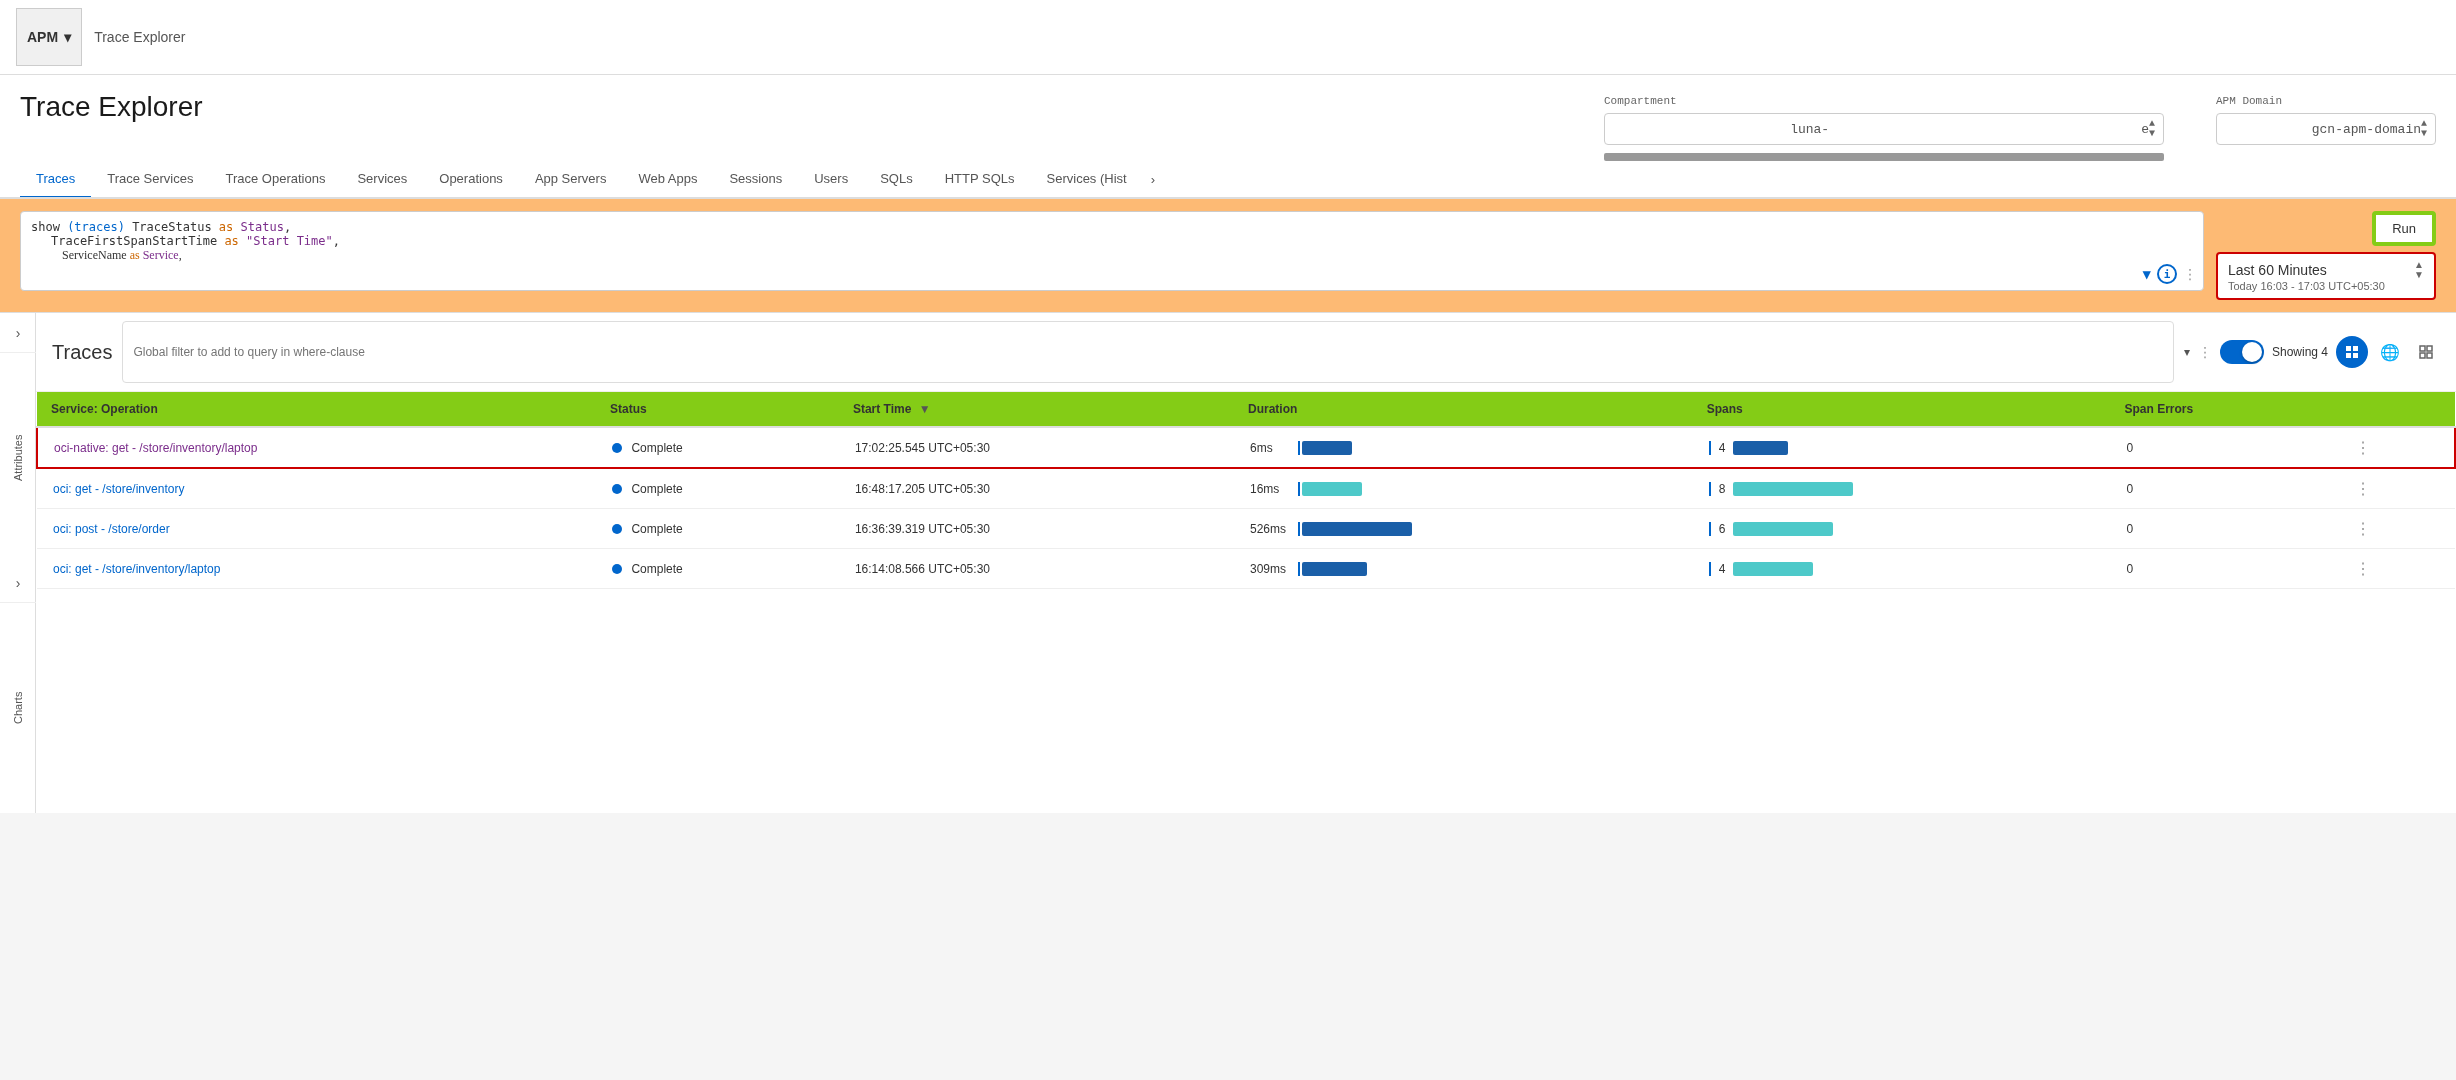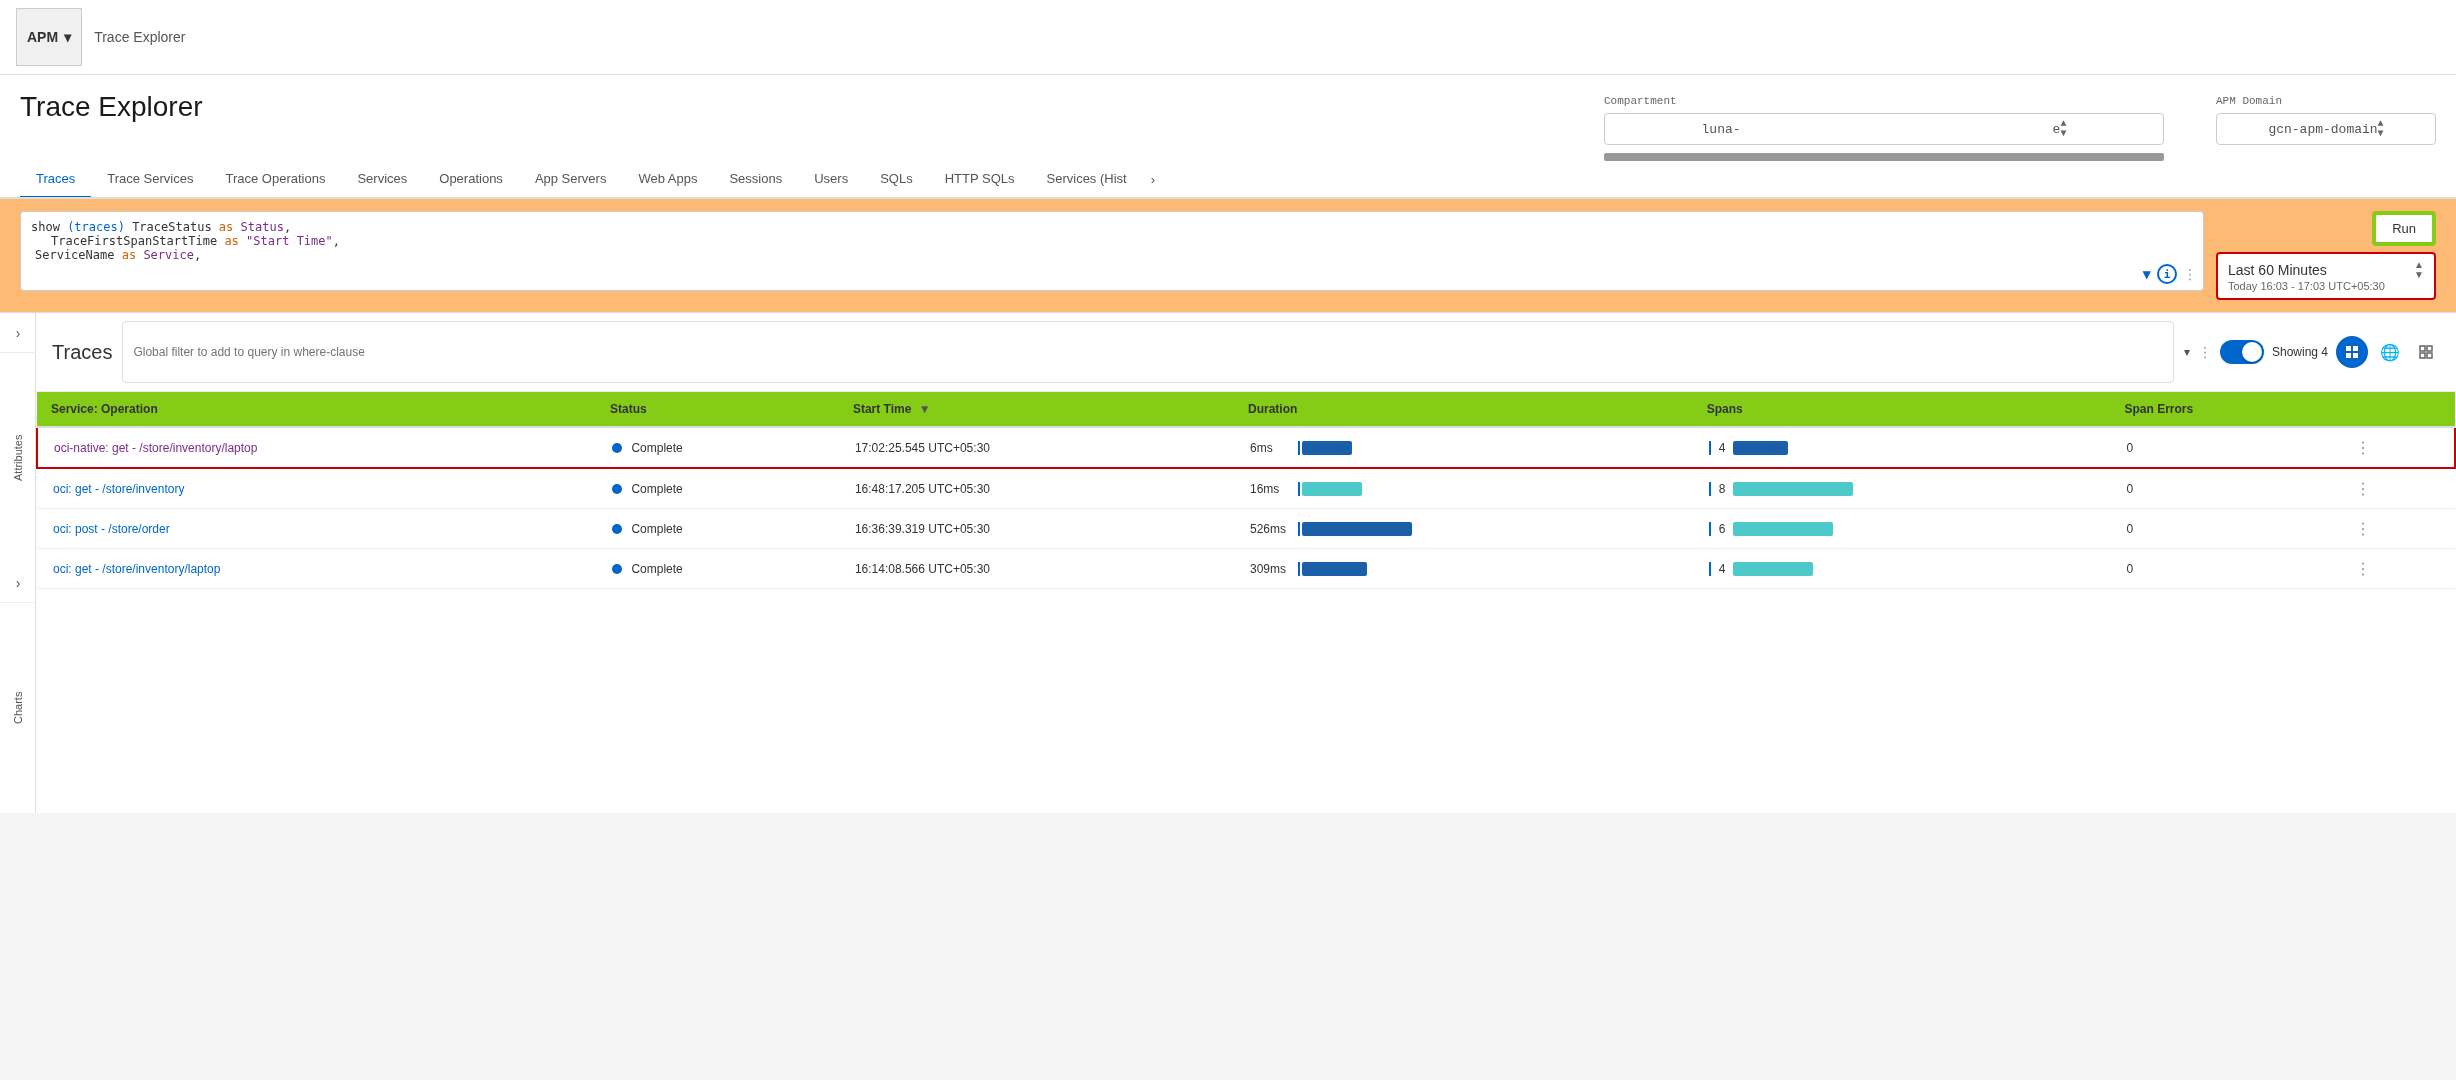--- a/index.html
+++ b/index.html
@@ -7,21 +7,21 @@
 
     .top-bar { display: flex; align-items: center; padding: 8px 16px; background: #fff; border-bottom: 1px solid #ddd; gap: 12px; }
     .apm-dropdown { display: flex; align-items: center; background: #f0f0f0; border: 1px solid #ccc; border-radius: 0; padding: 20px 10px; cursor: pointer; font-weight: 700; font-size: 14px; gap: 6px; }
     .top-bar-title { font-size: 14px; color: #555; }
 
     .page-header { padding: 16px 20px 0 20px; background: #fff; }
     .page-title { font-size: 28px; font-weight: 300; color: #1a1a1a; margin-bottom: 16px; }
     .header-spacer { flex: 1; }
     .compartment-section { display: flex; flex-direction: column; gap: 4px; }
     .control-label { font-size: 11px; color: #666; margin-bottom: 2px; }
-    .select-box { display: flex; align-items: center; border: 1px solid #ccc; border-radius: 4px; background: #fff; padding: 5px 20px; min-width: 280px; justify-content: center; }
+    .select-box { display: flex; align-items: center; border: 1px solid #ccc; border-radius: 4px; background: #fff; padding: 5px 8px; min-width: 280px; justify-content: flex-end; }
     .select-box-wide { min-width: 560px; }
     .select-box-text { color: #555; font-size: 13px; overflow: hidden; text-overflow: ellipsis; white-space: nowrap; }
     .select-arrows { display: flex; flex-direction: column; color: #666; font-size: 10px; line-height: 1; }
     .progress-bar { height: 8px; background: #999; border-radius: 2px; margin-top: 4px; width: 560px; }
 
     .apm-domain-section { display: flex; flex-direction: column; gap: 4px; }
 
     .tabs { display: flex; align-items: center; border-bottom: 2px solid #ddd; padding: 0 20px; background: #fff; overflow: hidden; }
     .tab { padding: 10px 16px; cursor: pointer; font-size: 13px; color: #555; white-space: nowrap; border-bottom: 3px solid transparent; margin-bottom: -2px; }
     .tab.active { color: #0066cc; border-bottom-color: #0066cc; font-weight: 500; }
@@ -141,21 +141,21 @@
 
 <div class="query-section">
   <div style="flex:1; display:flex; flex-direction:column; gap:4px;">
     <div style="border:1px solid #ccc; border-radius:4px; padding:8px 10px; font-size:12px; font-family:monospace; min-height:80px; background:#fff; position:relative;">
       <div>
         <span style="color:#333;">show </span><span style="color:#0066cc;">(traces)</span><span style="color:#333;"> TraceStatus </span><span style="color:#cc6600;">as</span><span style="color:#7b2d8b;"> Status</span><span style="color:#333;">,</span>
       </div>
       <div style="margin-left:20px;">
         <span style="color:#333;">TraceFirstSpanStartTime </span><span style="color:#cc6600;">as</span><span style="color:#7b2d8b;"> "Start Time"</span><span style="color:#333;">,</span>
       </div>
-      <div style="margin-left:4px;">
+      <div style="margin-left:31px;font-family:Liberation Serif, serif;">
         <span style="color:#333;">ServiceName </span><span style="color:#cc6600;">as</span><span style="color:#7b2d8b;"> Service</span><span style="color:#333;">,</span>
       </div>
       <div style="position:absolute; bottom:6px; right:6px; display:flex; align-items:center; gap:6px;">
         <span class="chevron-down">▼</span>
         <div class="query-info-icon">i</div>
         <span class="dots-icon">⋮</span>
       </div>
     </div>
   </div>
   <div class="query-right">

